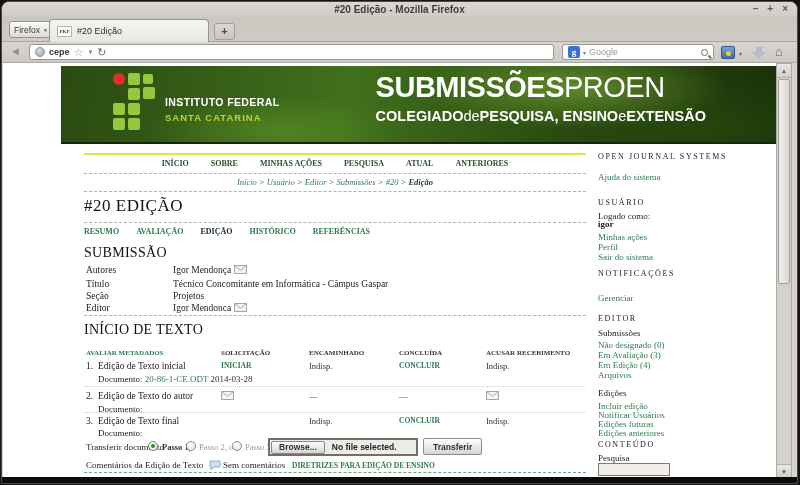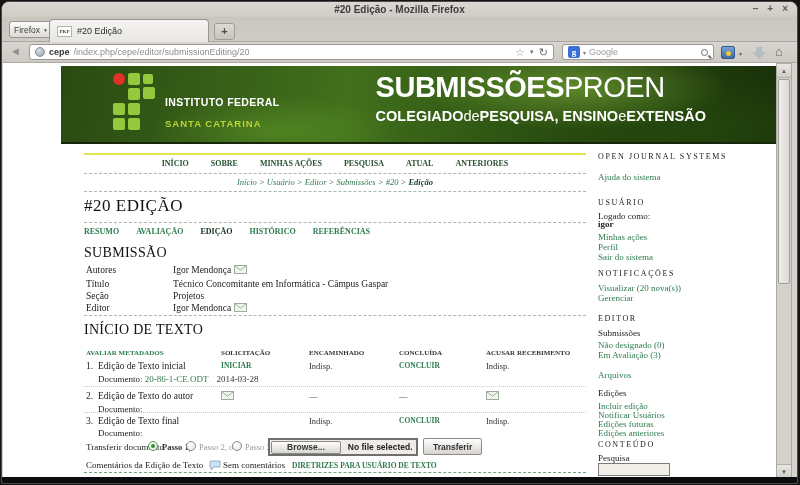--- a/index.html
+++ b/index.html
@@ -70,21 +70,21 @@
     background:
       radial-gradient(ellipse 220px 60px at 72% 28%, rgba(150,200,70,.50), transparent 70%),
       radial-gradient(ellipse 180px 50px at 30% 85%, rgba(110,170,45,.40), transparent 70%),
       radial-gradient(ellipse 240px 70px at 90% 80%, rgba(40,80,15,.55), transparent 70%),
       linear-gradient(100deg,#2a4a12,#41701c 40%,#27490f 72%,#1a3109); }
   .logo { position:absolute; left:52px; top:7px; width:44px; height:58px; }
   .logo i { position:absolute; width:12px; height:12px; background:#95c93d; border-radius:2px; }
   .logo i.red { background:#e03127; border-radius:50%; }
   .org { position:absolute; left:104px; top:30px; }
   .org .l1 { font-size:10.5px; font-weight:bold; color:#fff; letter-spacing:.4px; }
-  .org .l2 { font-size:9.5px; font-weight:bold; color:#b9d435; letter-spacing:1px; margin-top:10px; }
+  .org .l2 { font-size:9.5px; font-weight:bold; color:#b9d435; letter-spacing:1px; margin-top:4px; }
   .btitle { position:absolute; right:70px; top:6px; text-align:left; color:#fff; white-space:nowrap; }
   .btitle .big { font-size:29px; line-height:30px; letter-spacing:-0.5px; }
   .btitle .big b { font-weight:bold; } .btitle .big span.lt { font-weight:normal; }
   .btitle .sub { font-size:14.5px; margin-top:6px; letter-spacing:0; }
   .btitle .sub b { font-weight:bold; } .btitle .sub span.lt { font-weight:normal; }
   
   .main { position:absolute; left:81px; top:0; width:502px; height:416px;
           font-family:"Liberation Serif",serif; color:#222; }
   .r { position:absolute; left:0; right:0; }
   .yellow-rule { height:2px; background:#e3e34f; }
@@ -105,37 +105,37 @@
   .fieldrow .fl { position:absolute; left:2px; }
   .fieldrow .fv { position:absolute; left:89px; }
   .c1 { position:absolute; left:137px; } .c2 { position:absolute; left:225px; }
   .c3 { position:absolute; left:315px; } .c4 { position:absolute; left:402px; }
   .thead { font-size:7px; font-weight:bold; color:#333; }
   .thead .lnk { font-size:7px; }
   .trow { font-size:9.5px; }
   .trow .celllnk { font-size:7.5px; font-weight:bold; }
   .trow .celltx { font-size:8.5px; color:#333; }
   .docline { font-size:9px; padding-left:14px; }
-  .docline .date { color:#333; margin-left:6px; }
+  .docline .date { color:#333; }
   .radio { display:inline-block; width:10px; height:10px; border-radius:50%;
            border:1px solid #8b8b8b; background:radial-gradient(circle at 35% 30%,#fff,#e4e4e4);
            position:absolute; top:3px; }
   .radio.sel { border-color:#5a9a5a; }
   .radio.sel::after { content:""; position:absolute; left:2px; top:2px; width:4px; height:4px;
                       border-radius:50%; background:#2f8f2f; }
   .uprow { font-size:9px; height:18px; }
   .uprow .ulabel { position:absolute; left:2px; top:4px; }
   .step { position:absolute; top:4px; font-size:8.5px; color:#999; }
   .step.s1 { color:#333; font-weight:bold; }
   .filebox { position:absolute; left:184px; top:0; width:150px; height:18px; border:2px solid #6f6f6f;
              background:#efece7; display:flex; align-items:center; padding:1px;
              font-family:"Liberation Sans",sans-serif; }
   .btn { display:inline-flex; align-items:center; justify-content:center;
          background:linear-gradient(#fefefe,#d8d5d0); border:1px solid #8d8a85; border-radius:2px;
-         font:bold 8.5px "Liberation Sans",sans-serif; color:#333; height:13px; padding:0 15px; cursor:pointer; }
+         font:bold 8.5px "Liberation Sans",sans-serif; color:#333; height:13px; padding:0 7px; cursor:pointer; }
   .filebox .fstatus { font:bold 8.5px "Liberation Sans",sans-serif; color:#222; margin-left:7px; }
   .transfer { position:absolute; left:339px; top:0; height:17px; padding:0 9px; }
   .cmrow { font-size:9px; }
   .cmrow .glnk { font-size:7.5px; font-weight:bold; }
   
   .sidebar { position:absolute; left:592px; top:0; width:178px; height:416px;
              font-family:"Liberation Serif",serif; }
   .sb { position:absolute; left:3px; right:0; white-space:nowrap; }
   .sb-h { font-size:8px; color:#222; letter-spacing:1.6px; }
   .sb-link { font-size:9px; color:#2e7b4e; cursor:pointer; }
@@ -170,21 +170,20 @@
       <span>#20 Edição</span>
     </div>
     <div class="newtab">+</div>
   </div>
 
   <div class="navbar">
     <span class="back">◄</span>
     <div class="urlbar">
       <span class="globe"></span>
       <span class="u-host">cepe</span>
-      <span class="u-path">/index.php/cepe/editor/submissionEditing/20</span>
       <span class="u-star">☆</span>
       <span class="u-crt">▼</span>
       <span class="u-rld">↻</span>
     </div>
     <div class="searchbar">
       <span class="gbadge">g</span>
       <span class="u-crt">▾</span>
       <input placeholder="Google" style="">
       <span class="mag"></span>
     </div>
@@ -363,45 +362,45 @@
         </span>
         <span class="btn transfer">Transferir</span>
       </div>
 
       <div class="r cmrow" style="top:397px">
         <span style="position:absolute;left:2px">Comentários da Edição de Texto</span>
         <span style="position:absolute;left:125px"><svg class="bubsvg" width="12" height="10" viewBox="0 0 12 10">
               <path d="M1,1 h10 v6 h-6 l-3,3 v-3 h-1 z" fill="#cfe0ef" stroke="#7fa0bf" stroke-width="0.8"></path>
             </svg></span>
         <span style="position:absolute;left:139px">Sem comentários</span>
-        <span class="glnk lnk" style="position:absolute;left:208px;top:1px">DIRETRIZES PARA USUÁRIO DE TEXTO</span>
+        <span class="glnk lnk" style="position:absolute;left:208px;top:1px">DIRETRIZES PARA EDIÇÃO DE ENSINO</span>
       </div>
 
       <div class="r dash-green" style="top:409px"></div>
     </div>
 
     <div class="sidebar">
       <div class="sb sb-link" style="top:109px">Ajuda do sistema</div>
       <div class="sb sb-h" style="top:89px">OPEN JOURNAL SYSTEMS</div>
 
       <div class="sb sb-h" style="top:135px">USUÁRIO</div>
       <div class="sb sb-text" style="top:148px">Logado como:</div>
       <div class="sb sb-text" style="top:156px;font-weight:bold">igor</div>
       <div class="sb sb-link" style="top:169px">Minhas ações</div>
       <div class="sb sb-link" style="top:179px">Perfil</div>
       <div class="sb sb-link" style="top:189px">Sair do sistema</div>
 
       <div class="sb sb-h" style="top:206px">NOTIFICAÇÕES</div>
-      <div class="sb sb-link" style="top:220px">Visualizar (20 nova(s))</div>
       <div class="sb sb-link" style="top:230px">Gerenciar</div>
 
       <div class="sb sb-h" style="top:251px">EDITOR</div>
       <div class="sb sb-text" style="top:265px">Submissões</div>
       <div class="sb sb-link" style="top:277px">Não designado (0)</div>
       <div class="sb sb-link" style="top:287px">Em Avaliação (3)</div>
+      <div class="sb sb-link" style="top:297px">Em Edição (4)</div>
       <div class="sb sb-text" style="top:325px">Edições</div>
       <div class="sb sb-link" style="top:307px">Arquivos</div>
       <div class="sb sb-link" style="top:338px">Incluir edição</div>
       <div class="sb sb-link" style="top:347px">Notificar Usuários</div>
       <div class="sb sb-link" style="top:356px">Edições futuras</div>
       <div class="sb sb-link" style="top:365px">Edições anteriores</div>
 
       <div class="sb sb-h" style="top:377px">CONTEÚDO</div>
       <div class="sb sb-text" style="top:390px">Pesquisa</div>
       <input class="sb-input" style="top: 400px;" value="">

